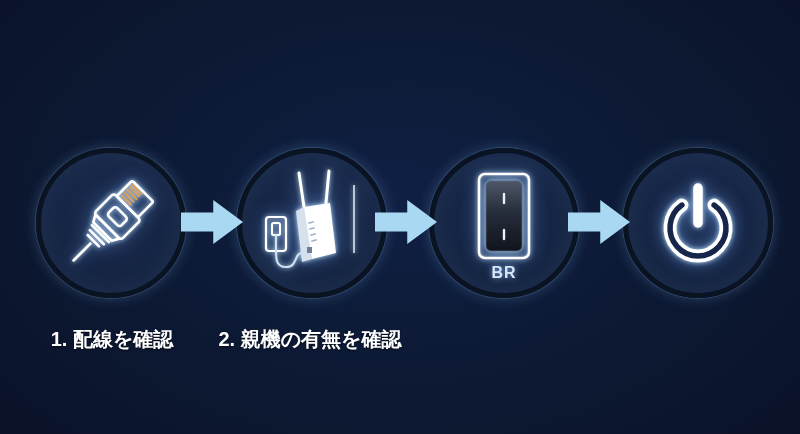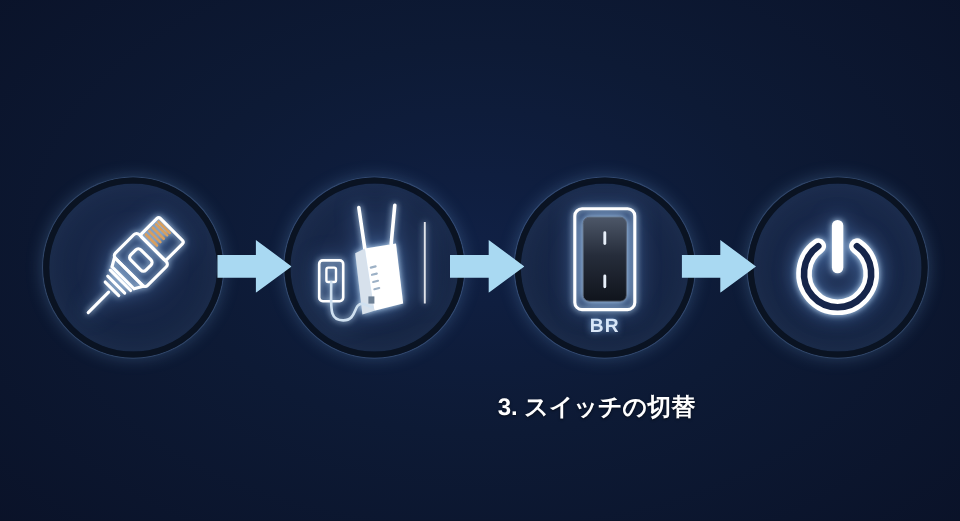--- a/index.html
+++ b/index.html
@@ -152,15 +152,16 @@
       <path d="M38.9 37.1 A28 28 0 1 0 71.1 37.1" fill="none" stroke="#16254a" stroke-width="5.5" stroke-linecap="round"></path>
 
       <line x1="55" y1="20" x2="55" y2="55" stroke="#ffffff" stroke-width="9.5" stroke-linecap="round"></line>
     </svg>
   </div>
 
   <div class="arrow a1"></div>
   <div class="arrow a2"></div>
   <div class="arrow a3"></div>
 
-  <div class="step-label l3">3. スイッチの切替</div>
+  <div class="step-label l1">1. 配線を確認</div>
+  <div class="step-label l2">2. 親機の有無を確認</div>
 
 </div>
 
 </body></html>

